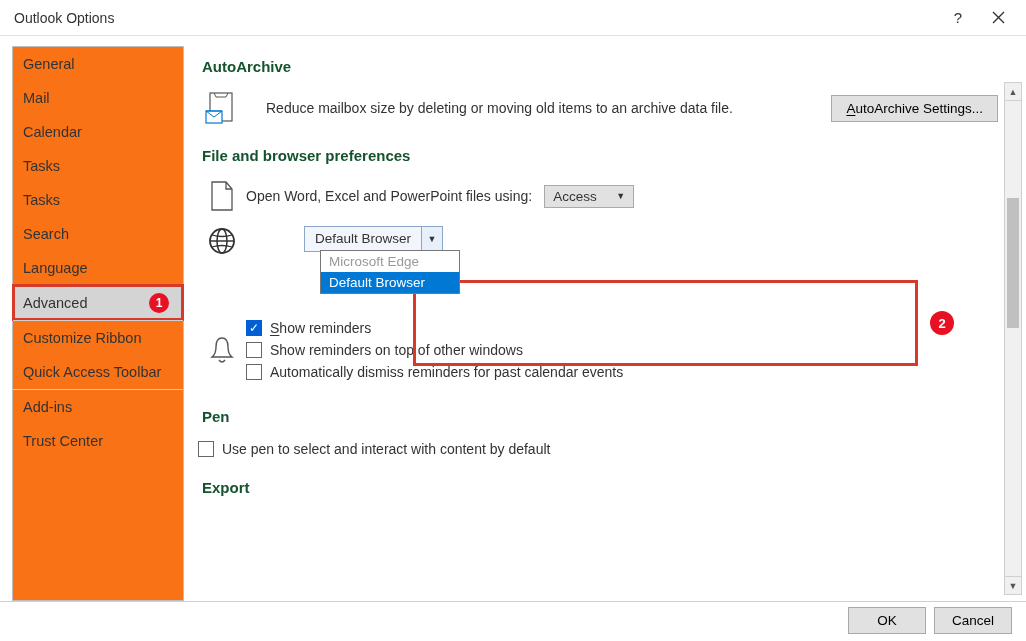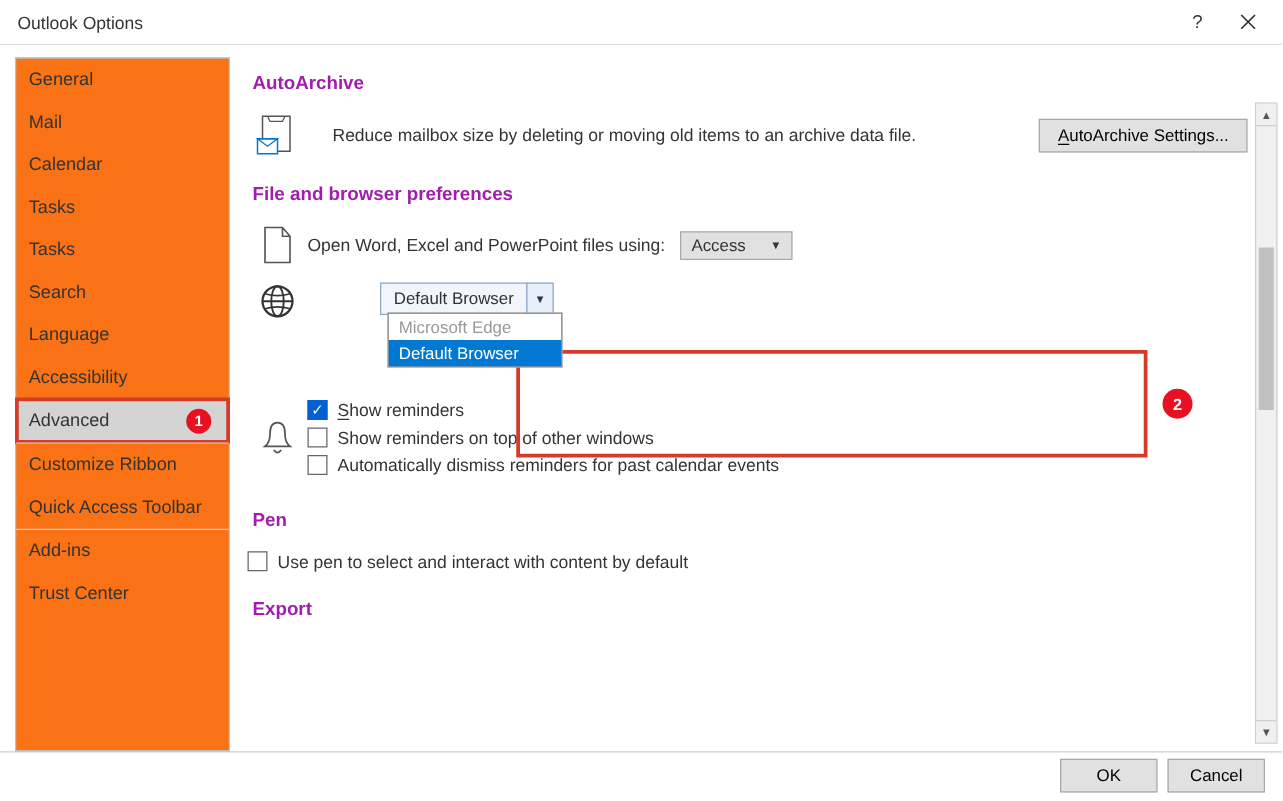--- a/index.html
+++ b/index.html
@@ -55,21 +55,21 @@
 }
 .content-wrap {
   flex: 1;
   position: relative;
   margin-left: 14px;
   padding-right: 28px;
 }
 .content {
   padding-top: 22px;
 }
-.section-title { font-size: 15px; font-weight: 700; color: #a21caf; margin: 0 0 16px 4px; }
+.section-title { font-size: 15px; font-weight: 700; color: #14532d; margin: 0 0 16px 4px; }
 .row {
   display: flex;
   align-items: center;
   margin-bottom: 8px;
 }
 .icon-col { width: 48px; display: flex; justify-content: center; align-items: flex-start; }
 .icon-col svg { color: #333; }
 .indent { margin-left: 56px; }
 .text-label { font-size: 14px; }
 .btn {
@@ -95,21 +95,21 @@
   width: 22px; height: 26px; border: 1px solid #8aa6ca;
   background: #e7effa; display: flex; align-items: center; justify-content: center;
   margin-left: -1px; cursor: pointer;
 }
 .dd-combo { display: inline-flex; align-items: stretch; }
 .dd-combo .dd-text {
   border: 1px solid #8aa6ca; background: #f2f6fc;
   padding: 4px 10px; font-size: 13.5px; min-width: 118px;
 }
 .dd-list {
-  position: absolute; left: 6px; top: 24px;
+  position: absolute; left: 16px; top: 24px;
   width: 140px; border: 1px solid #777; background: #fff;
   z-index: 5;
 }
 .dd-opt { padding: 3px 8px; font-size: 13.5px; cursor: pointer; }
 .dd-opt.disabled { color: #999; }
 .dd-opt.sel { background: #0078d4; color: #fff; }
 .checkbox-row {
   display: flex; align-items: center; gap: 8px;
   margin: 6px 0; font-size: 14px;
 }
@@ -181,21 +181,20 @@
 
 <div class="main">
   <div class="sidebar">
     <div class="sidebar-item"><span>General</span></div>
     <div class="sidebar-item"><span>Mail</span></div>
     <div class="sidebar-item"><span>Calendar</span></div>
     <div class="sidebar-item"><span>Tasks</span></div>
     <div class="sidebar-item"><span>Tasks</span></div>
     <div class="sidebar-item"><span>Search</span></div>
     <div class="sidebar-item"><span>Language</span></div>
-    <div class="sidebar-item"><span>Accessibility</span></div>
     <div class="sidebar-item selected highlighted sep">
       <span>Advanced</span>
       <span class="badge">1</span>
     </div>
     <div class="sidebar-item sep"><span>Customize Ribbon</span></div>
     <div class="sidebar-item"><span>Quick Access Toolbar</span></div>
     <div class="sidebar-item sep"><span>Add-ins</span></div>
     <div class="sidebar-item"><span>Trust Center</span></div>
   </div>
 

